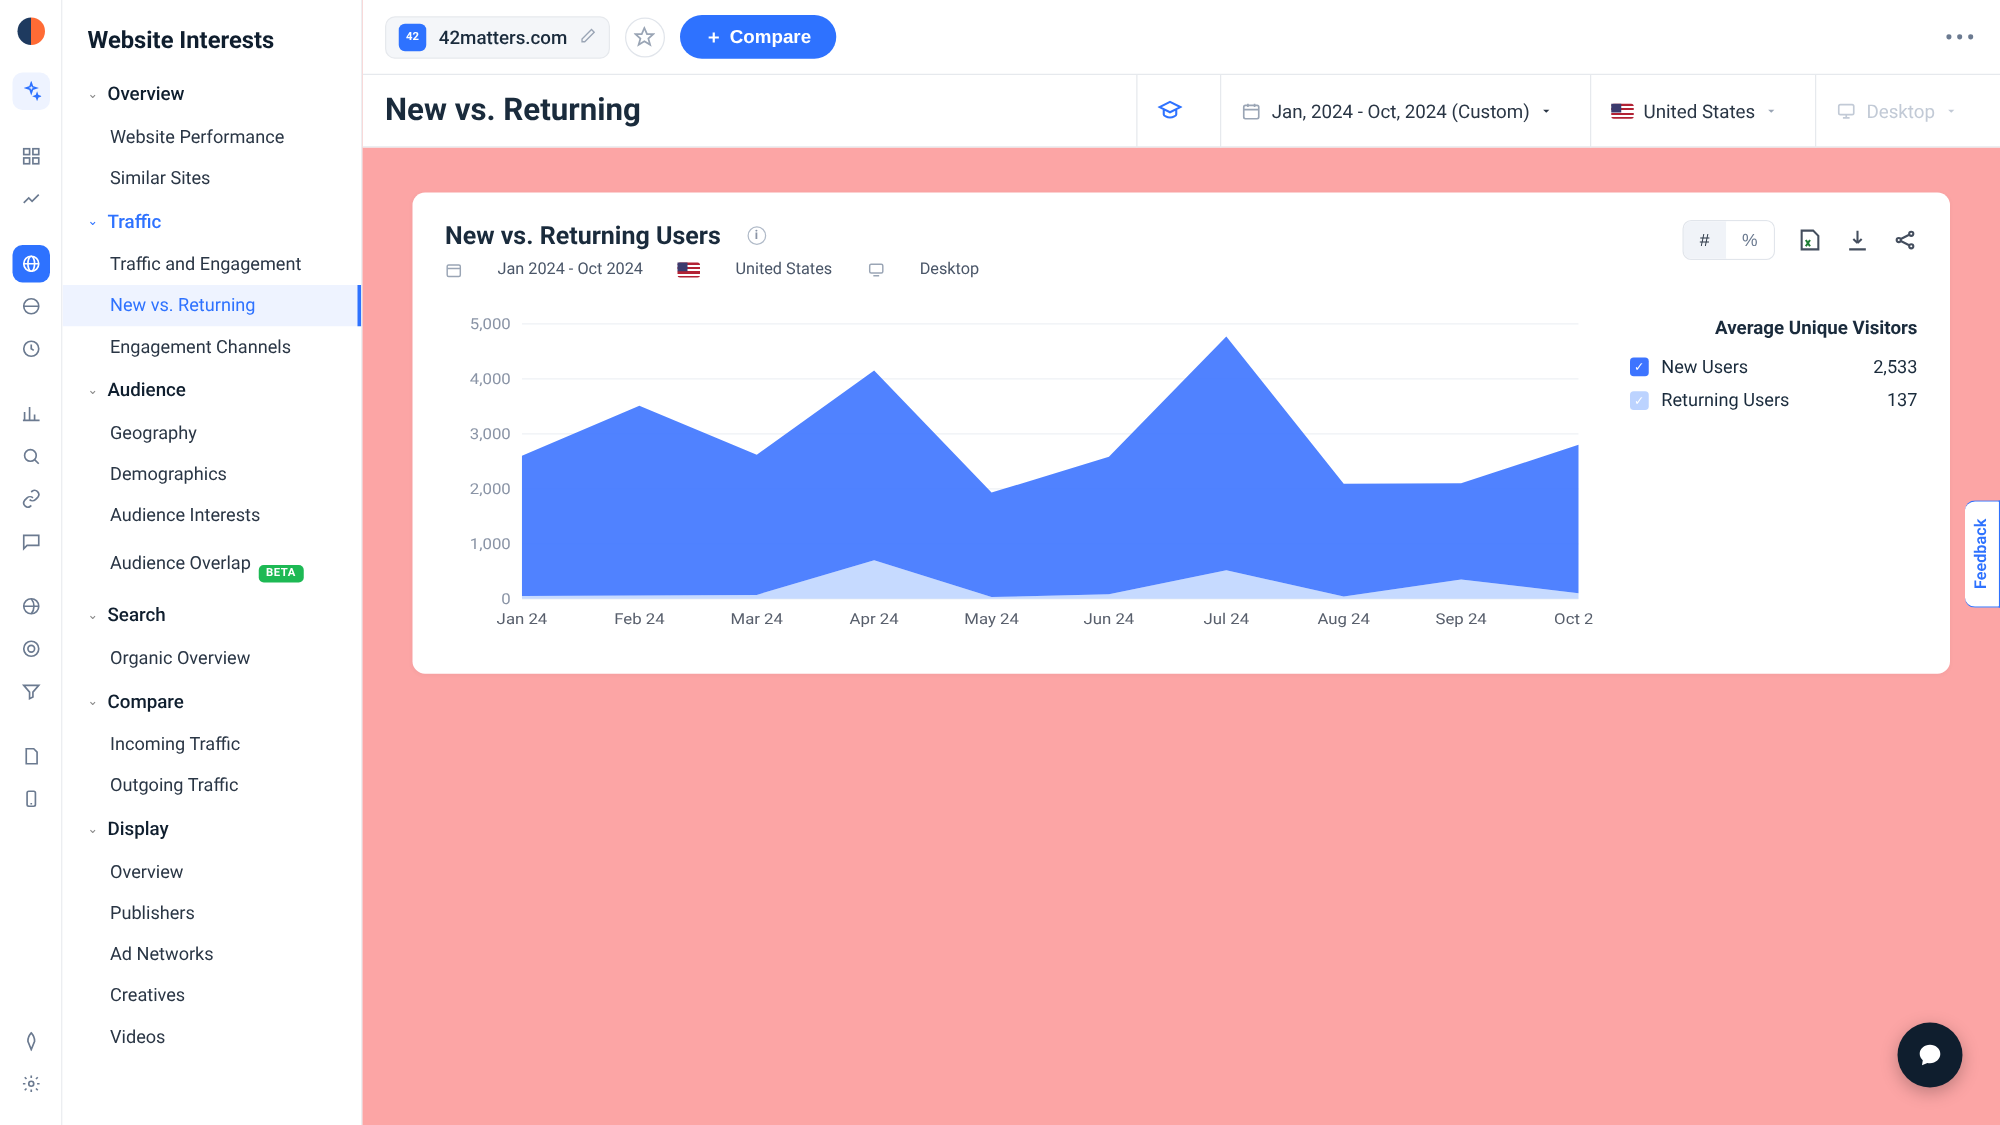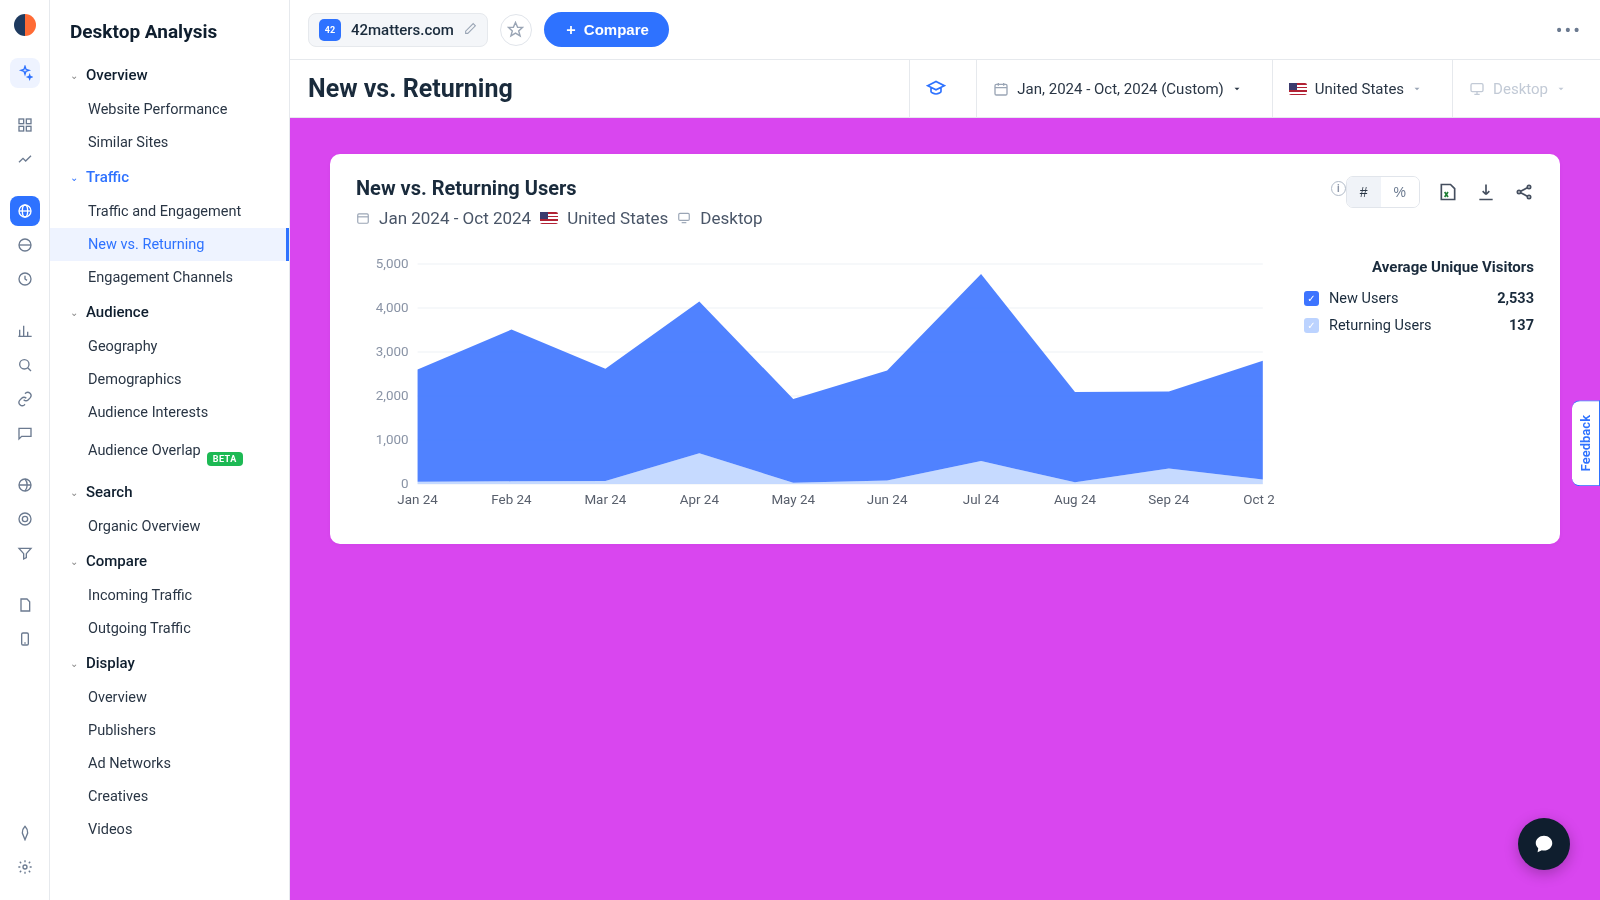--- a/index.html
+++ b/index.html
@@ -22,21 +22,21 @@
 .nav-head { display:flex; align-items:center; gap:6px; padding:9px 20px; font-size:15px; font-weight:500; color:#0f1e2e; cursor:pointer; }
 .nav-head.blue { color:#2e72ff; }
 .nav-head .chev { font-size:10px; color:#888; width:10px; }
 .nav-head.blue .chev { color:#2e72ff; }
 .nav-item { padding:8px 20px 8px 38px; font-size:14.5px; color:#2a3645; cursor:pointer; position:relative; }
 .nav-item.active { color:#2e72ff; background:#eef3ff; }
 .nav-item.active::after { content:''; position:absolute; right:0; top:0; bottom:0; width:3px; background:#2e72ff; }
 .beta { display:inline-block; background:#1db954; color:#fff; font-size:9px; font-weight:700; padding:2px 6px; border-radius:4px; margin-left:6px; vertical-align:middle; letter-spacing:0.5px;margin-top:15px; }
 
 
-.main { flex:1; display:flex; flex-direction:column; background:#d946ef; overflow:hidden; }
+.main { flex:1; display:flex; flex-direction:column; background:#fca5a5; overflow:hidden; }
 .topbar { height:60px; background:#fff; border-bottom:1px solid #e6e9ed; display:flex; align-items:center; padding:0 18px; gap:12px; }
 .domain-chip { display:flex; align-items:center; gap:10px; background:#f4f6f9; border:1px solid #e6e9ed; border-radius:8px; padding:5px 10px; }
 .domain-chip .favicon { width:22px; height:22px; background:#2e72ff; border-radius:5px; color:#fff; font-size:9px; font-weight:700; display:flex; align-items:center; justify-content:center; }
 .domain-chip .name { font-size:15px; font-weight:500; }
 .domain-chip .edit { color:#9aa5b5; cursor:pointer; }
 .star { width:32px; height:32px; border:1px solid #e1e5eb; border-radius:50%; display:flex; align-items:center; justify-content:center; color:#9aa5b5; cursor:pointer; }
 .compare-btn { background:#2e72ff; color:#fff; border:none; border-radius:999px; padding:9px 20px; font-size:15px; font-weight:600; display:flex; align-items:center; gap:6px; cursor:pointer; }
 .topbar .more { margin-left:auto; color:#6b7a90; font-size:20px; cursor:pointer; letter-spacing:2px; }
 
 .subbar { height:58px; background:#fff; border-bottom:1px solid #e6e9ed; display:flex; align-items:center; padding:0 18px; gap:14px; }
@@ -44,37 +44,37 @@
 .subbar .ctrl { display:flex; align-items:center; gap:8px; padding:0 16px; height:58px; border-left:1px solid #e6e9ed; color:#2a3645; font-size:15px; cursor:pointer; }
 .subbar .cube { color:#2e72ff; padding:0 16px; height:58px; border-left:1px solid #e6e9ed; display:flex; align-items:center; cursor:pointer; }
 .flag { width:18px; height:12px; background:linear-gradient(#b22234 0 15%,#fff 15% 30%,#b22234 30% 45%,#fff 45% 60%,#b22234 60% 75%,#fff 75% 90%,#b22234 90% 100%); position:relative; border-radius:2px; display:inline-block; }
 .flag::before { content:''; position:absolute; left:0; top:0; width:8px; height:7px; background:#3c3b6e; }
 .ctrl.disabled { color:#c2cad6; }
 
 .content { flex:1; padding:36px 40px; overflow:auto; }
 .card { background:#fff; border-radius:10px; box-shadow:0 1px 4px rgba(10,30,60,0.04); padding:22px 26px 30px 26px; }
 .card-head { display:flex; align-items:flex-start; }
 .card-title-wrap { flex:1; }
-.card-title { font-size:20px; font-weight:700; display:flex; align-items:center; gap:21px;justify-content:space-between; }
+.card-title { font-size:20px; font-weight:700; display:flex; align-items:center; gap:21px; }
 .info { width:15px; height:15px; border:1px solid #b0bac8; border-radius:50%; font-size:10px; display:flex; align-items:center; justify-content:center; color:#8a94a6; }
-.card-meta { display:flex; align-items:center; gap:9px; margin-top:8px; font-size:17px; color:#4a5668; }
+.card-meta { display:flex; align-items:center; gap:28px; margin-top:8px; font-size:13px; color:#4a5668; }
 .card-meta .ic { color:#9aa5b5; }
 .card-actions { display:flex; align-items:center; gap:18px; }
 .toggle-grp { display:flex; border:1px solid #e1e5eb; border-radius:7px; overflow:hidden; }
 .toggle-grp button { border:none; background:#fff; padding:7px 13px; font-size:14px; color:#6b7a90; cursor:pointer; }
 .toggle-grp button.active { background:#f0f3f8; color:#2a3645; }
 .card-actions .abtn { color:#444e5e; cursor:pointer; display:flex; }
 
 .chart-wrap { display:flex; margin-top:26px; gap:30px; }
 .chart-area { flex:1; position:relative; }
 .legend { width:230px; padding-top:4px; }
 .legend h4 { font-size:15px; font-weight:700; color:#1a2b3c; margin-bottom:14px;text-align:right; }
 .legend-row { display:flex; align-items:center; gap:10px; font-size:14.5px; margin-bottom:10px; }
 .legend-row .cb { width:15px; height:15px; border-radius:3px; display:flex; align-items:center; justify-content:center; color:#fff; font-size:10px; }
-.legend-row .val { margin-left:auto; font-weight:700; }
+.legend-row .val { margin-left:auto; font-weight:400; }
 
 svg.chart { width:100%; height:260px; display:block; }
 .y-tick { font-size:12px; fill:#8a94a6; }
 .x-tick { font-size:12px; fill:#585f6c; }
 .grid { stroke:#eef1f5; stroke-width:1; }
 
 
 .feedback { position:absolute; right:0; top:400px; writing-mode:vertical-rl; transform:rotate(180deg); background:#fff; border:1px solid #2e72ff; border-right:none; padding:14px 6px; font-size:13px; font-weight:600; color:#2e72ff; border-radius:0 8px 8px 0; cursor:pointer; }
 .chat-bubble { position:absolute; right:30px; bottom:30px; width:52px; height:52px; border-radius:50%; background:#0f1e2e; display:flex; align-items:center; justify-content:center; color:#fff; cursor:pointer; box-shadow:0 4px 14px rgba(0,0,0,0.25); }
 
@@ -188,21 +188,21 @@
       <div class="rail-item">
           <svg width="16" height="16" viewBox="0 0 24 24" fill="none" stroke="currentColor" stroke-width="2">
             <circle cx="12" cy="12" r="3"></circle>
             <path d="M12 2v3M12 19v3M4.2 4.2l2.1 2.1M17.7 17.7l2.1 2.1M2 12h3M19 12h3M4.2 19.8l2.1-2.1M17.7 6.3l2.1-2.1"></path>
           </svg>
         </div>
     </div>
   </div>
 
   <div class="sidebar">
-    <h1>Desktop Analysis</h1>
+    <h1>Website Interests</h1>
     <div class="nav-section" id="nav-mount">
         <div class="nav-head">
           <span class="chev">⌄</span>
           <span>Overview</span>
         </div>
         <div class="nav-item">Website Performance</div>
         <div class="nav-item">Similar Sites</div>
         <div class="nav-head blue">
           <span class="chev">⌄</span>
           <span>Traffic</span>

